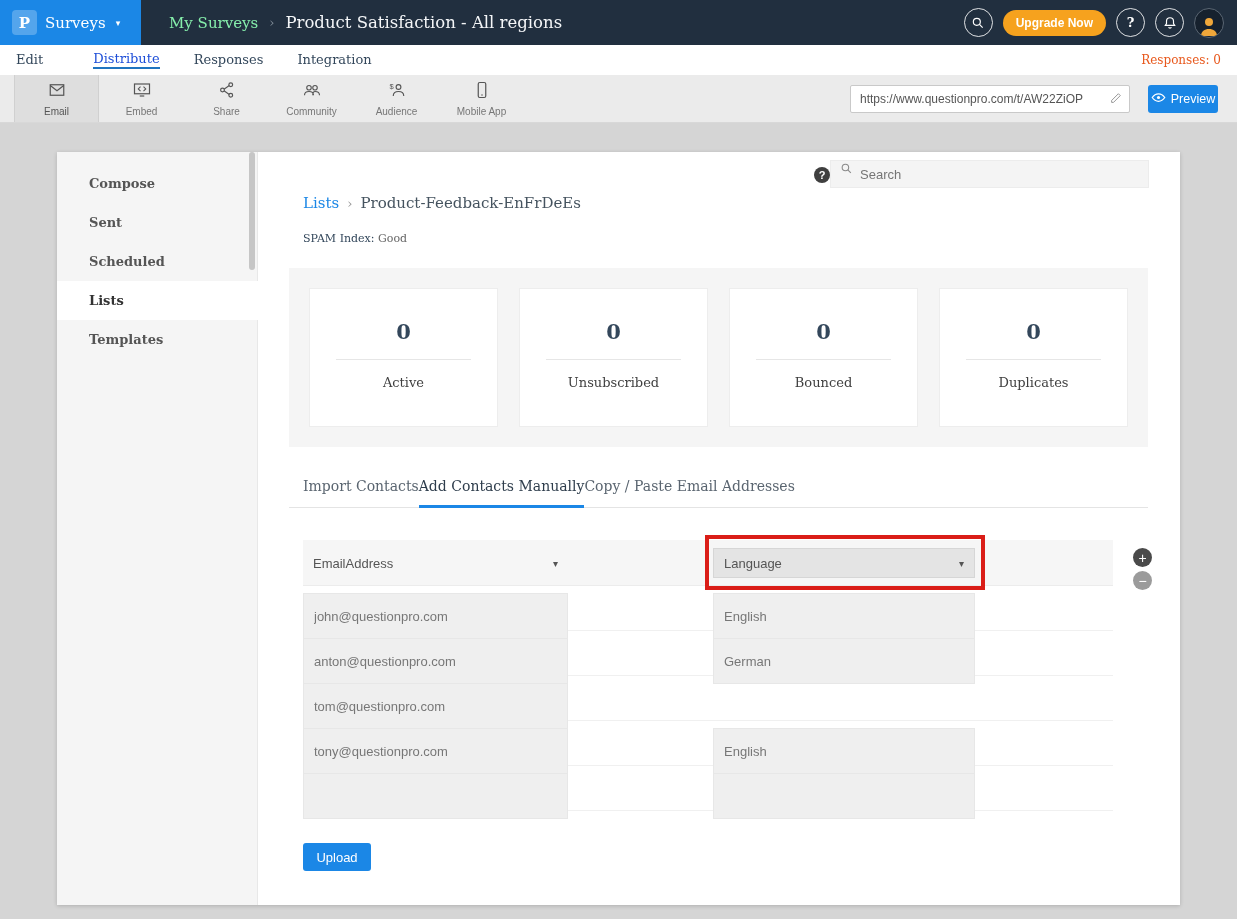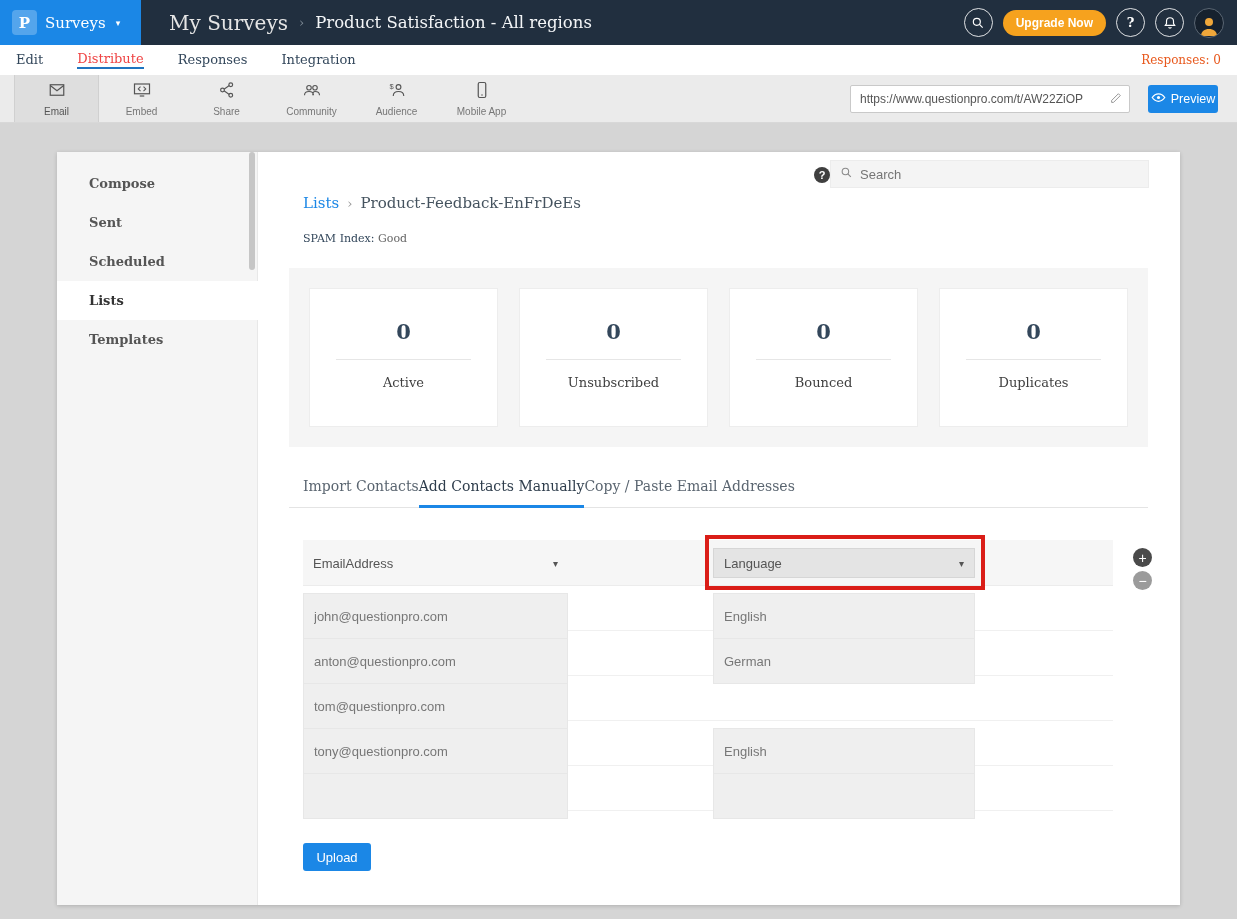--- a/index.html
+++ b/index.html
@@ -12,39 +12,39 @@
   .topbar { position:absolute; top:0; left:0; width:100%; height:45px; background:#212f3f;
             display:flex; align-items:center; }
   .topbar-left { width:141px; height:45px; background:#1b87e6; display:flex; align-items:center;
                  gap:8px; padding-left:12px; flex:none; cursor:pointer; }
   .logo { width:25px; height:25px; border-radius:4px; background:rgba(255,255,255,.25);
           color:#fff; font-weight:bold; font-size:15px; display:flex; align-items:center;
           justify-content:center; font-family:"DejaVu Serif", serif; }
   .product-name { color:#fff; font-size:15px; }
   .caret-w { color:#fff; font-size:9px; margin-left:2px; }
   .topbar-crumb { margin-left:28px; display:flex; align-items:center; gap:11px; }
-  .my-surveys { color:#e5e5e5; font-size:20px; cursor:pointer; }
+  .my-surveys { color:#86efac; font-size:15px; cursor:pointer; }
   .tb-sep { color:#7c8894; font-size:13px; }
   .page-title { color:#f4f6f8; font-size:16.5px; }
   .topbar-right { margin-left:auto; display:flex; align-items:center; gap:10px; padding-right:13px; }
   .circle-btn { width:29px; height:29px; border-radius:50%; border:1.5px solid rgba(255,255,255,.85);
                 display:flex; align-items:center; justify-content:center; color:#fff; cursor:pointer;
                 font-size:13px; font-weight:bold; }
   .upgrade { background:#f6a21e; color:#fff; border:none; border-radius:14px; padding:6px 13px;
              font-size:12px; font-weight:bold; cursor:pointer; }
   .avatar { width:30px; height:30px; border-radius:50%; background:#16212e;
             border:1px solid #5a6673; overflow:hidden; display:flex; align-items:flex-end;
             justify-content:center; cursor:pointer; }
 
   
   .nav { position:absolute; top:45px; left:0; width:100%; height:30px; background:#fff;
          display:flex; align-items:center; padding:0 16px; gap:34px;
          font-family:"DejaVu Serif", serif; font-size:13px; }
   .nav-item { color:#33475b; cursor:pointer; padding-bottom:1px; }
-  .nav-item.active { color:#ef4444; border-bottom:2px solid #1f74c0; }
+  .nav-item.active { color:#1d4ed8; border-bottom:2px solid #1f74c0;margin-left:16px; }
   .responses { margin-left:auto; color:#e8581c; font-size:12px; }
 
   
   .toolbar { position:absolute; top:75px; left:0; width:100%; height:48px; background:#ebebeb;
              border-bottom:1px solid #d8d8d8; display:flex; align-items:stretch; padding-left:14px; }
   .tool { width:85px; display:flex; flex-direction:column; align-items:center; justify-content:center;
           gap:3px; color:#555; cursor:pointer; }
   .tool .lbl { font-size:10px; color:#777; }
   .tool.active { background:#dedede; border-left:1px solid #d0d0d0; border-right:1px solid #d0d0d0; }
   .tool.active .lbl { color:#555; }
@@ -66,21 +66,21 @@
              font-family:"DejaVu Serif", serif; font-size:13px; color:#555; }
   .side-item { height:39px; line-height:39px; padding-left:32px; cursor:pointer;font-weight:bold; }
   .side-item.active { background:#fff; margin-right:-1px; color:#333; }
   .side-scroll { position:absolute; right:2px; top:0; width:6px; height:118px; background:#c6c6c6;
                  border-radius:3px; cursor:grab; }
 
   .help-icon { position:absolute; left:757px; top:15px; width:16px; height:16px; border-radius:50%;
                background:#3f3f3f; color:#fff; font-size:11px; font-weight:bold; display:flex;
                align-items:center; justify-content:center; cursor:pointer; }
   .search-box { position:absolute; left:773px; top:8px; width:319px; height:28px; background:#f4f4f4;
-                border:1px solid #ececec; display:flex; align-items:center; padding:0 9px; gap:7px;
+                border:1px solid #ececec; display:flex; padding:0 9px; gap:7px;
                 color:#8a8a8a; }
   .search-box input { border:none; background:transparent; outline:none; font-size:13px;
                       color:#555; width:100%; }
 
   .breadcrumb { position:absolute; left:246px; top:42px; font-family:"DejaVu Serif", serif;
                 font-size:15px; }
   .bc-link { color:#1b87e6; cursor:pointer; }
   .bc-sep { color:#999; margin:0 8px; font-size:13px; }
   .bc-current { color:#45535f; }
   .spam { position:absolute; left:246px; top:80px; font-size:11px;

